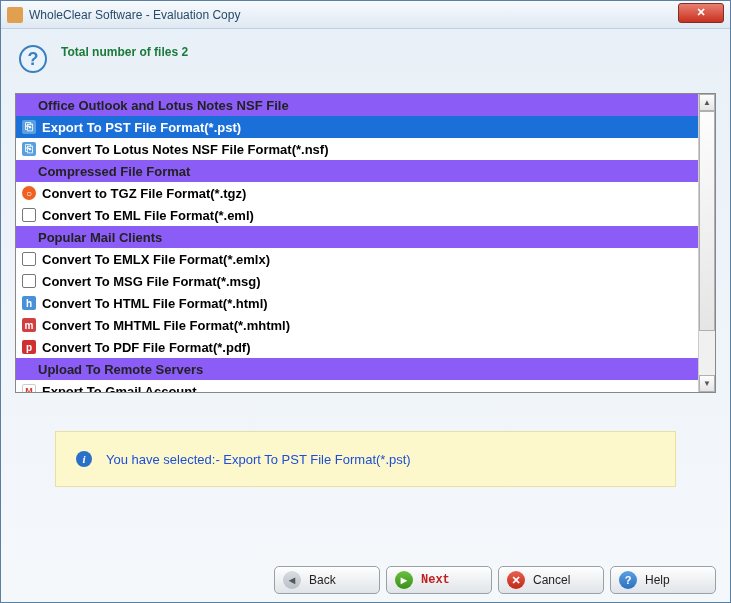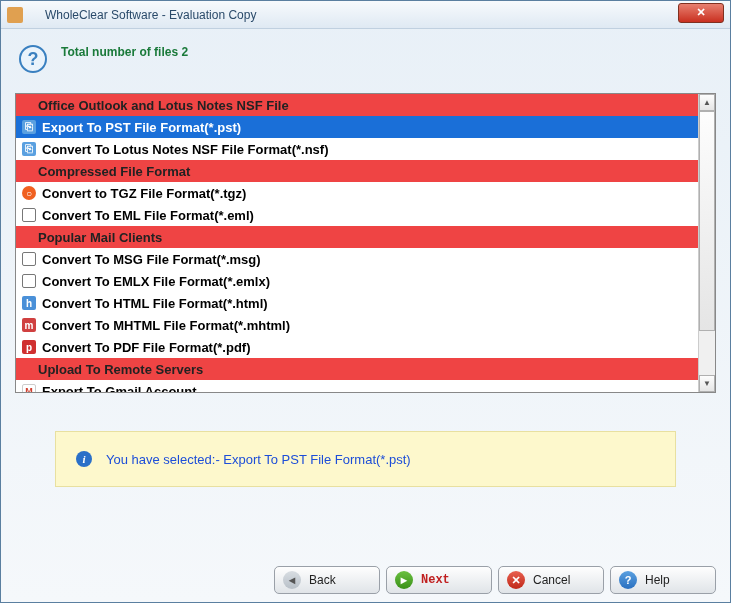--- a/index.html
+++ b/index.html
@@ -1,30 +1,30 @@
 <!DOCTYPE html>
 <html><head>
 <meta charset="utf-8">
 <style>
 * { box-sizing: border-box; margin: 0; padding: 0; }
 body { font-family: "Segoe UI", Tahoma, Arial, sans-serif; font-size: 12px; background: #fff; }
 .window { width: 731px; height: 603px; border: 1px solid #5a7fa0; background: linear-gradient(#e8f0f7, #f5f8fb); position: relative; }
-.titlebar { height: 28px; background: linear-gradient(#f7fafd, #dfe9f3); display: flex; align-items: center; padding: 0 6px; border-bottom: 1px solid #c0d0e0; gap: 16px; }
+.titlebar { height: 28px; background: linear-gradient(#f7fafd, #dfe9f3); display: flex; align-items: center; padding: 0 6px; border-bottom: 1px solid #c0d0e0; }
 .titlebar-icon { width: 16px; height: 16px; margin-right: 6px; background: #e0a050; border-radius: 2px; }
 .titlebar-text { color: #2a4a6a; font-size: 12px; flex: 1; }
 .close-btn { width: 46px; height: 20px; background: linear-gradient(#e88070, #c93020); border: 1px solid #803020; border-radius: 3px; color: #fff; display: flex; align-items: center; justify-content: center; font-weight: bold; font-size: 11px; cursor: pointer; margin-top: -4px; }
 .content { padding: 10px 14px 10px 14px; height: calc(100% - 28px); display: flex; flex-direction: column; }
 .header { display: flex; align-items: flex-start; gap: 14px; padding: 6px 4px 10px 4px; }
 .help-big { width: 28px; height: 28px; border: 2px solid #3a80c0; border-radius: 50%; display: flex; align-items: center; justify-content: center; color: #3a80c0; font-weight: bold; font-size: 18px; background: #eaf3fb; }
 .header-text { font-size: 12px; color: #222; }
 .file-count { color: #1a7a3a; font-weight: bold; }
 .list-wrap { border: 1px solid #888; background: #fff; flex: 0 0 auto; height: 300px; display: flex; margin-top: 10px; }
 .list { flex: 1; overflow: hidden; }
 .list-row { display: flex; align-items: center; height: 22px; padding: 0 6px; border-bottom: 0; font-size: 13px; font-weight: bold; cursor: pointer; }
-.list-row.header-row { cursor: default; background: #ef4444; color: #222; padding-left: 22px; }
+.list-row.header-row { cursor: default; background: #8b5cf6; color: #222; padding-left: 22px; }
 .list-row.selected { background: #1a6fd8; color: #fff; }
 .row-icon { width: 14px; height: 14px; margin-right: 6px; flex-shrink: 0; display: inline-flex; align-items: center; justify-content: center; font-size: 10px; border-radius: 2px; }
 .row-icon.blue-doc { background: #5aa0e0; color: #fff; }
 .row-icon.orange-circ { background: #f06020; border-radius: 50%; color: #fff; }
 .row-icon.envelope { border: 1px solid #777; background: #fff; }
 .row-icon.html-doc { background: #4a90d8; color: #fff; }
 .row-icon.red-doc { background: #d04040; color: #fff; }
 .row-icon.pdf-doc { background: #d03030; color: #fff; }
 .row-icon.gmail { background: linear-gradient(#fff, #fff); border: 1px solid #ccc; color: #d04030; font-weight: bold; font-size: 9px; }
 .scrollbar { width: 17px; background: #f0f0f0; border-left: 1px solid #ccc; display: flex; flex-direction: column; }
@@ -83,25 +83,25 @@
           </div>
         <div class="list-row">
             <span class="row-icon envelope"></span>
             <span>Convert To EML File Format(*.eml)</span>
           </div>
         <div class="list-row header-row">
             <span>Popular Mail Clients</span>
           </div>
         <div class="list-row">
             <span class="row-icon envelope"></span>
-            <span>Convert To MSG File Format(*.msg)</span>
+            <span>Convert To EMLX File Format(*.emlx)</span>
           </div>
         <div class="list-row">
             <span class="row-icon envelope"></span>
-            <span>Convert To EMLX File Format(*.emlx)</span>
+            <span>Convert To MSG File Format(*.msg)</span>
           </div>
         <div class="list-row">
             <span class="row-icon html-doc">h</span>
             <span>Convert To HTML File Format(*.html)</span>
           </div>
         <div class="list-row">
             <span class="row-icon red-doc">m</span>
             <span>Convert To MHTML File Format(*.mhtml)</span>
           </div>
         <div class="list-row">

